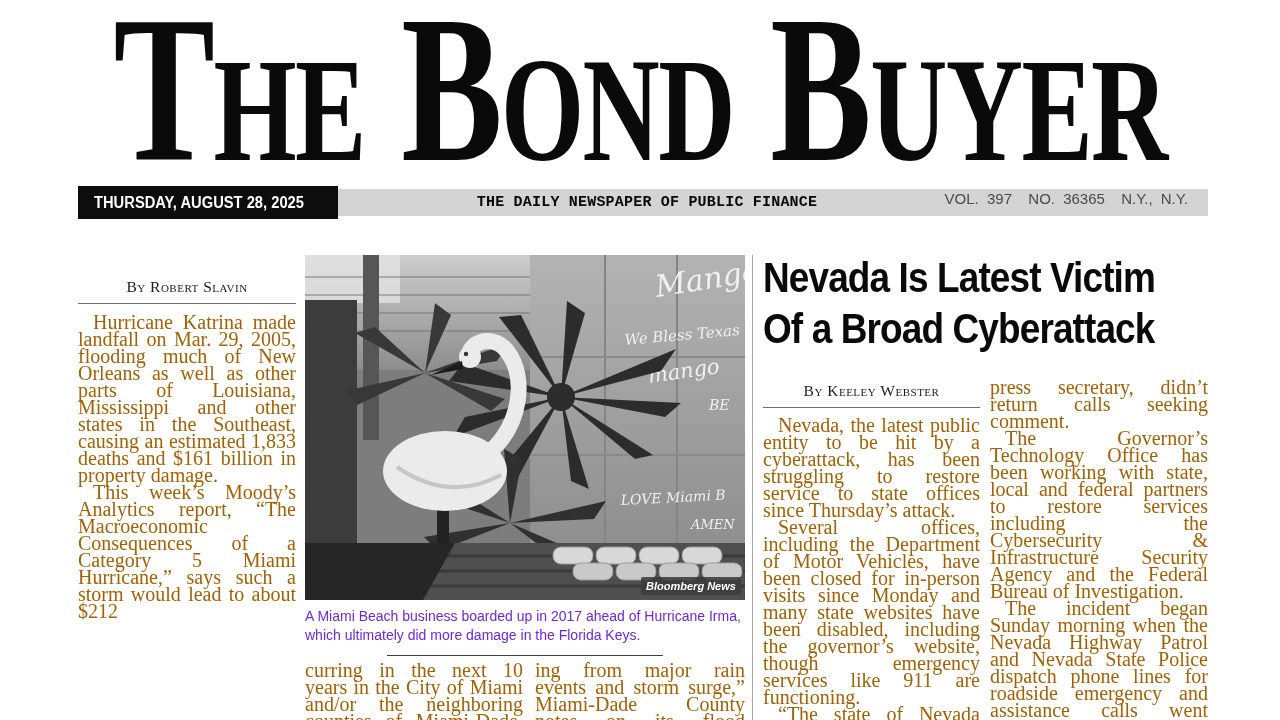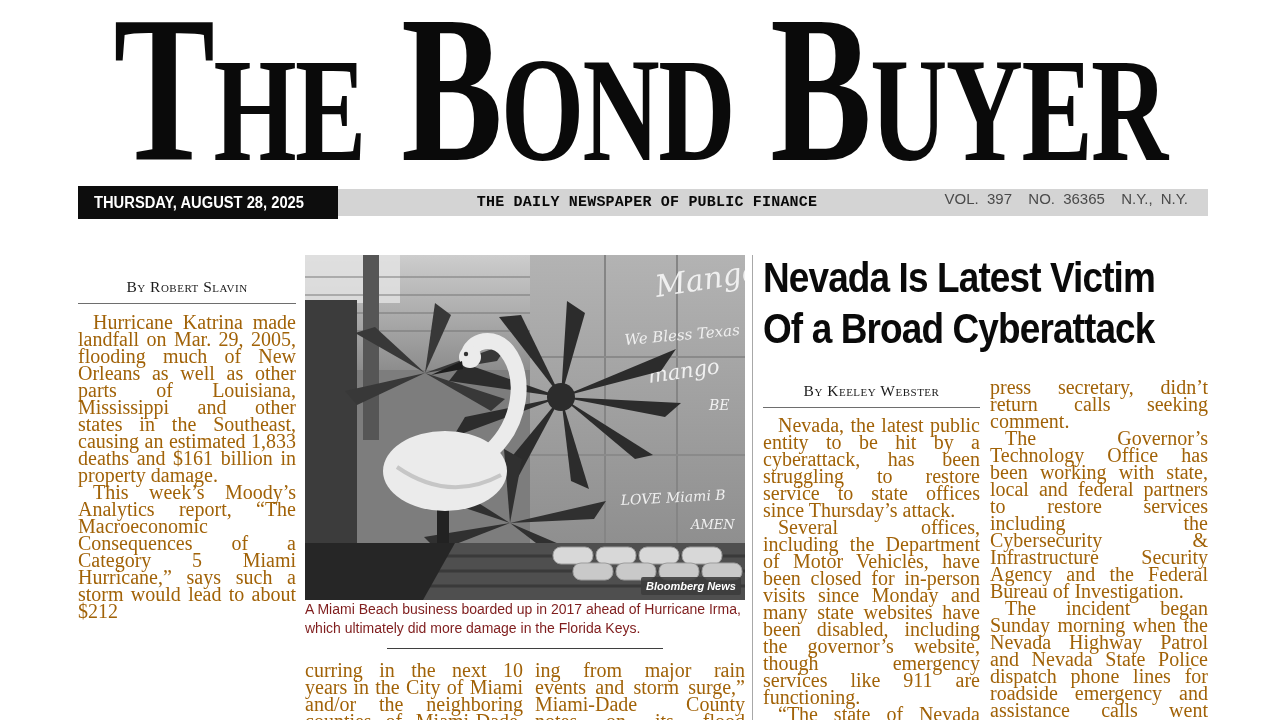--- a/index.html
+++ b/index.html
@@ -77,22 +77,23 @@
   
   .col1 { position:absolute; left:78px; top:248px; width:218px; height:472px; overflow:hidden; }
   .col1 .headline-sans { font-size:38px; line-height:1.22; letter-spacing:-0.5px; }
   .col1 .byline { margin-top:30px; }
   .col1 .body-text { margin-top:10px; }
 
   
   .photo-block { position:absolute; left:305px; top:255px; width:440px; }
   .photo-svg { display:block; width:440px; height:345px; background:#7d7d7d; }
   .caption {
+    margin-top:7px;
     font-family:"Liberation Sans", sans-serif;
-    font-size:14px; line-height:19px; color:#7f1d1d;
+    font-size:14px; line-height:19px; color:#6d28d9;
   }
   .caption-rule { width:276px; margin:10px auto 0 auto; border-top:1px solid #3f3f3f; }
 
   .cont-col { position:absolute; top:662px; height:58px; overflow:hidden; }
   .cont-left  { left:305px; width:218px; }
   .cont-right { left:535px; width:210px; }
   .cont-col p { text-indent:0; }
 
   
   .vrule { position:absolute; left:752px; top:255px; width:1px; height:465px; background:#a8a8a8; }

